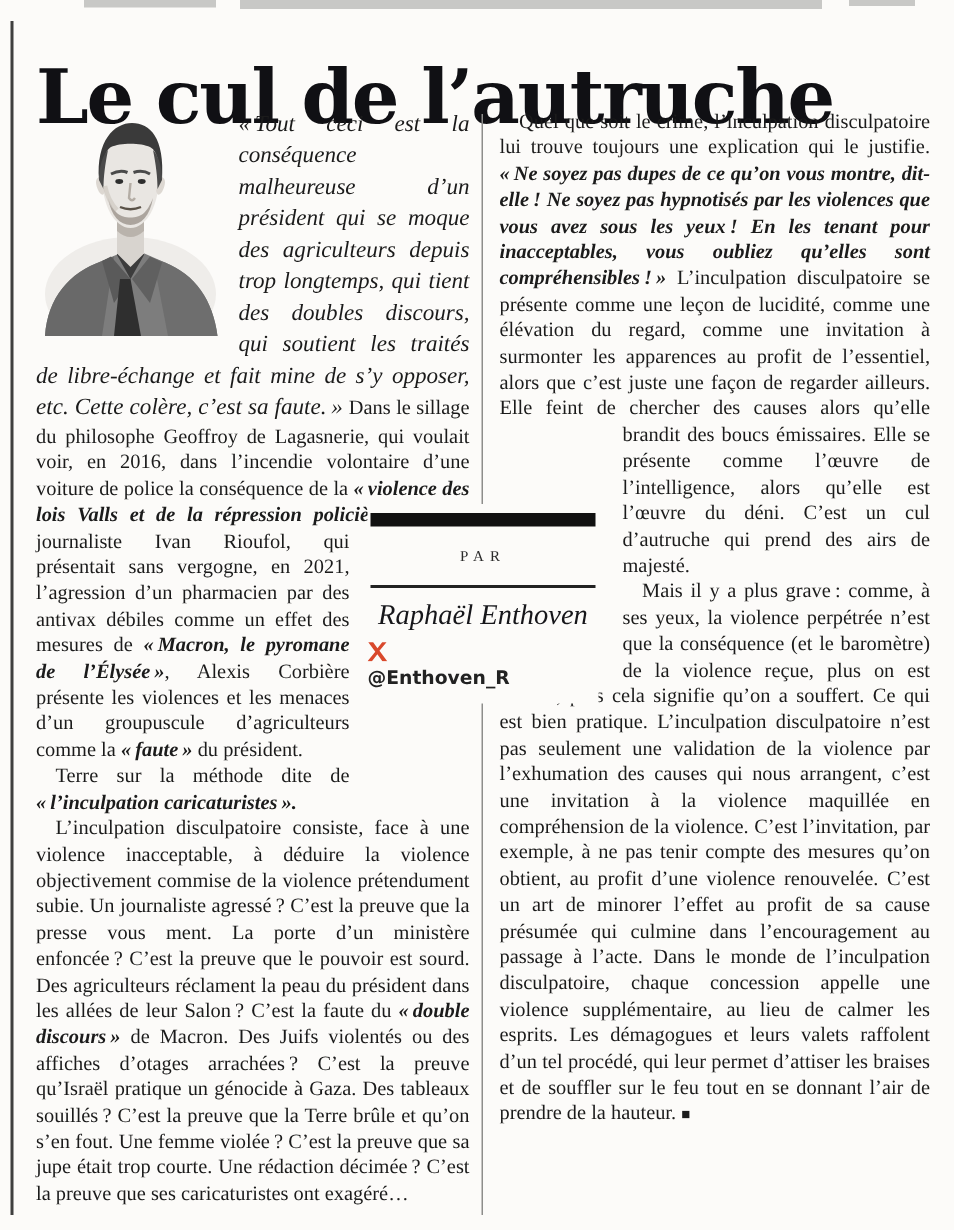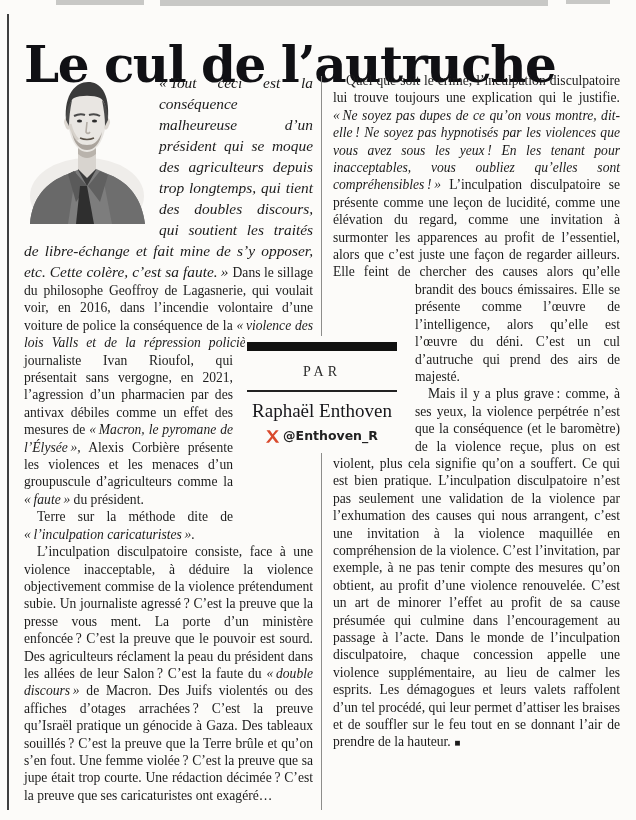--- a/index.html
+++ b/index.html
@@ -9,34 +9,34 @@
   .leftrule{position:absolute;left:7px;top:14px;width:2px;height:796px;background:#3f3f3f;}
   .headline{position:absolute;left:24px;top:2px;width:600px;
             font-family:"DejaVu Serif","Liberation Serif",serif;
             font-weight:bold;font-size:50px;line-height:58px;letter-spacing:-1.5px;color:#101014;}
   .divider{position:absolute;left:321px;top:76px;width:1px;height:734px;background:#8d8d8b;z-index:1;}
   .col{position:absolute;top:72px;text-align:justify;font-size:13.6px;line-height:17.4px;z-index:1;}
   .col-left{left:24px;width:289px;}
   .col-right{left:333px;width:287px;}
   .p{margin:0;}
   .p.indent{text-indent:13px;}
-  .it{font-style:italic;}
+  .it{font-style:italic;font-weight:bold;}
   .q{font-style:italic;font-size:15.4px;line-height:21px;}
   .portrait{float:left;width:126px;height:150px;margin:2px 9px 2px 0;}
   .wrapR{float:right;width:74px;height:158px;margin-left:6px;}
   .wrapL{float:left;width:76px;height:162px;margin-right:6px;}
   .byline{position:absolute;left:245px;top:336px;width:154px;background:#fcfbf9;z-index:2;
           text-align:center;padding:6px 0 10px 0;}
   .byline-bar{width:150px;height:9px;background:#111;margin:0 auto;}
-  .byline-kicker{margin-top:14px;font-size:14px;line-height:13px;letter-spacing:4px;color:#2a2a2a;}
+  .byline-kicker{margin-top:14px;font-size:10px;line-height:13px;letter-spacing:4px;color:#2a2a2a;}
   .byline-rule{width:150px;height:2px;background:#222;margin:12px auto 0 auto;}
-  .byline-author{margin-top:7px;font-size:19px;line-height:23px;color:#16161a;}
-  .byline-handle{margin-top:6px;display:flex;align-items:flex-end;justify-content:center;gap:3px;
+  .byline-author{margin-top:7px;font-style:italic;font-size:19px;line-height:23px;color:#16161a;}
+  .byline-handle{margin-top:6px;display:flex;align-items:flex-start;justify-content:center;gap:3px;
                  font-family:"DejaVu Sans","Liberation Sans",sans-serif;
-                 font-weight:bold;font-size:12.5px;color:#222;}
+                 font-weight:bold;font-size:12.5px;color:#222;flex-direction:column;}
   .endmark{font-size:10px;}
 </style>
 </head>
 <body>
 
 <div class="page">
 
   <div class="topsmudge" style="left:56px;top:0;width:88px;height:5px"></div>
   <div class="topsmudge" style="left:160px;top:0;width:388px;height:6px"></div>
   <div class="topsmudge" style="left:566px;top:0;width:44px;height:4px"></div>

